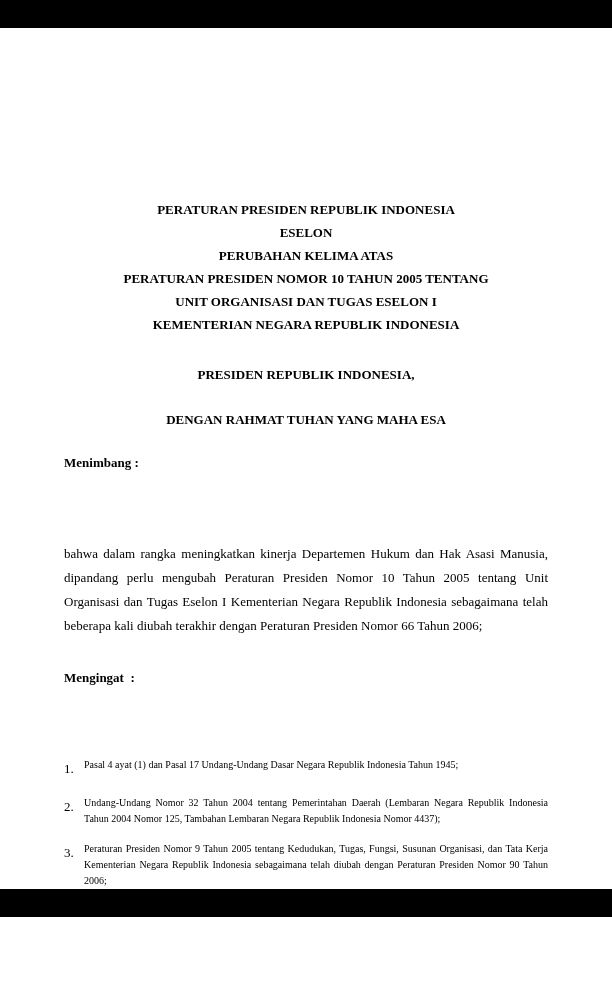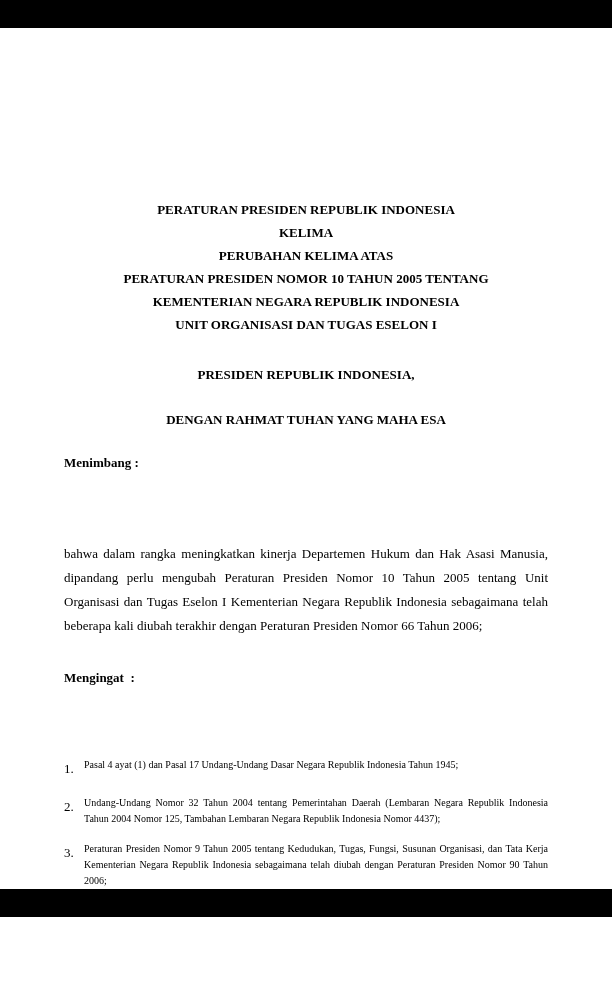--- a/index.html
+++ b/index.html
@@ -69,25 +69,25 @@
 </head>
 <body>
 
 <div class="viewer">
   <div class="bar"></div>
 
   <div class="page">
 
     <div>
       <div class="title-line">PERATURAN PRESIDEN REPUBLIK INDONESIA</div>
-      <div class="title-line">KELIMA</div>
+      <div class="title-line">ESELON</div>
       <div class="title-line">PERUBAHAN KELIMA ATAS</div>
       <div class="title-line">PERATURAN PRESIDEN NOMOR 10 TAHUN 2005 TENTANG</div>
+      <div class="title-line">UNIT ORGANISASI DAN TUGAS ESELON I</div>
       <div class="title-line">KEMENTERIAN NEGARA REPUBLIK INDONESIA</div>
-      <div class="title-line">UNIT ORGANISASI DAN TUGAS ESELON I</div>
     </div>
 
     <div class="title-line issuer">PRESIDEN REPUBLIK INDONESIA,</div>
 
     <div class="title-line invocation">DENGAN RAHMAT TUHAN YANG MAHA ESA</div>
 
     <div class="clause clause-menimbang">
       <div class="clause-label">Menimbang :</div>
       <div class="clause-body">bahwa dalam rangka meningkatkan kinerja Departemen Hukum dan Hak Asasi Manusia, dipandang perlu mengubah Peraturan Presiden Nomor 10 Tahun 2005 tentang Unit Organisasi dan Tugas Eselon I Kementerian Negara Republik Indonesia sebagaimana telah beberapa kali diubah terakhir dengan Peraturan Presiden Nomor 66 Tahun 2006;</div>
     </div>

